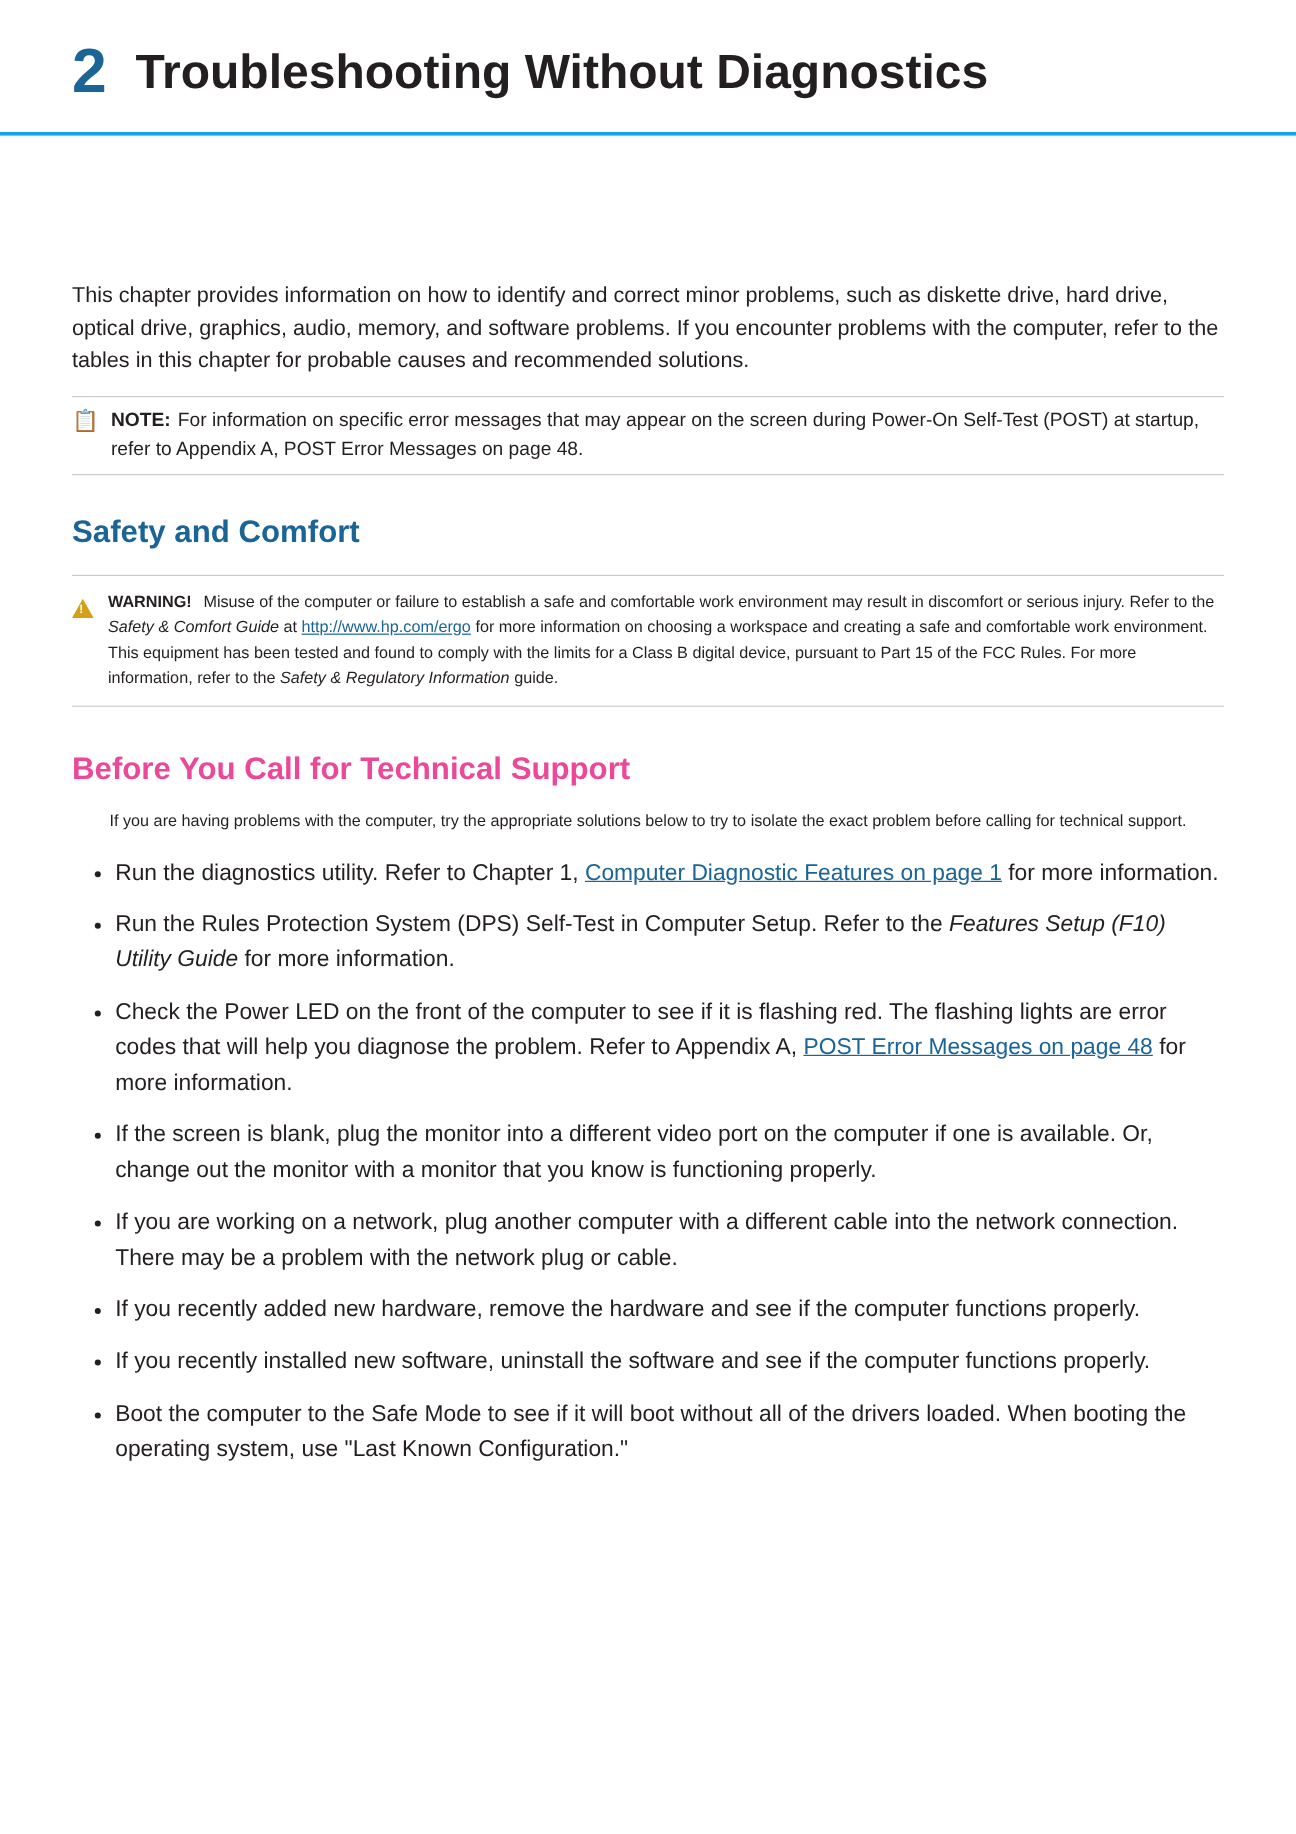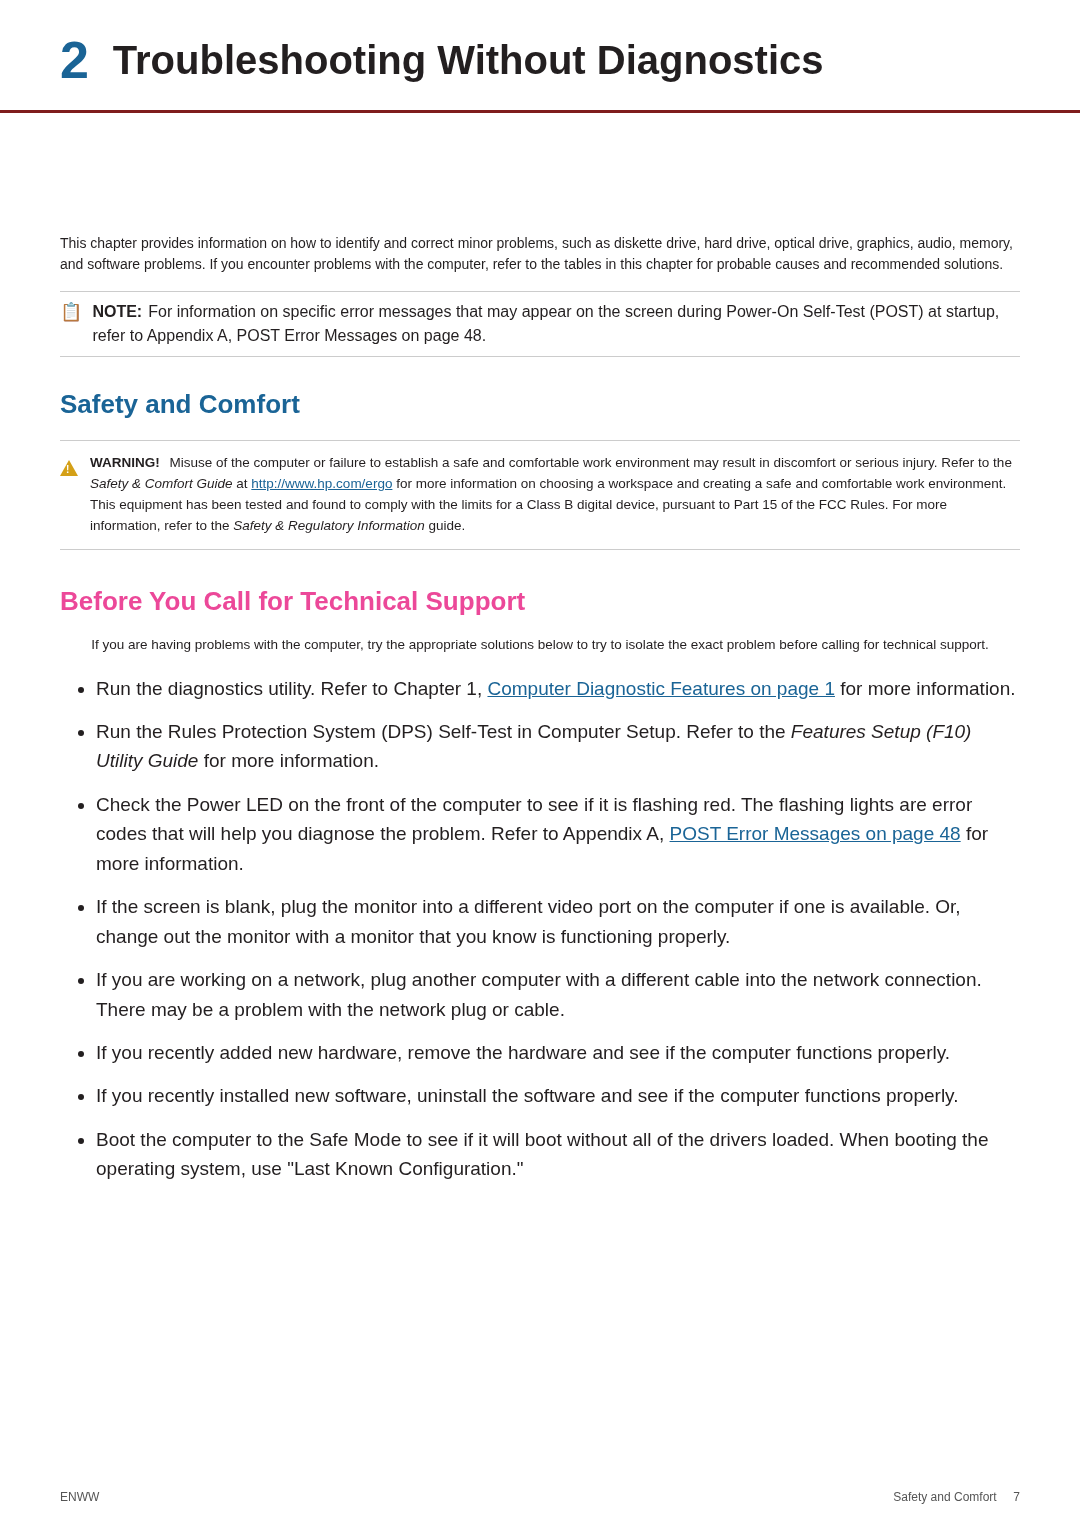--- a/index.html
+++ b/index.html
@@ -17,21 +17,21 @@
     .page-container {
       width: 1080px;
       min-height: 1528px;
       padding: 0;
       position: relative;
       background: #fff;
     }
 
     .chapter-header {
       padding: 30px 60px 20px 60px;
-      border-bottom: 3px solid #7f1d1d;
+      border-bottom: 3px solid #0ea5e9;
       margin-bottom: 0;
     }
 
     .chapter-number {
       font-size: 52px;
       font-weight: bold;
       color: #1a6496;
       display: inline-block;
       margin-right: 20px;
       vertical-align: middle;
@@ -46,21 +46,21 @@
     }
 
     .main-content {
       padding: 0 60px 80px 60px;
     }
 
     .intro-text {
       margin-top: 120px;
       margin-bottom: 16px;
       line-height: 1.5;
-      font-size: 14px;
+      font-size: 18px;
     }
 
     .note-box {
       display: flex;
       align-items: flex-start;
       margin-bottom: 28px;
       padding: 8px 0;
       border-top: 1px solid #ccc;
       border-bottom: 1px solid #ccc;
     }
@@ -239,22 +239,14 @@
         <span>If you recently installed new software, uninstall the software and see if the computer functions properly.</span>
       </li>
 
       <li>
         <span>Boot the computer to the Safe Mode to see if it will boot without all of the drivers loaded. When booting the operating system, use "Last Known Configuration."</span>
       </li>
     </ul>
 
   </div>
 
-  <div class="page-footer">
-    <span class="footer-left">ENWW</span>
-    <span class="footer-right">
-      <span>Safety and Comfort</span>
-      &nbsp;&nbsp;&nbsp;
-      <span>7</span>
-    </span>
-  </div>
 
 </div>
 
 </body></html>

